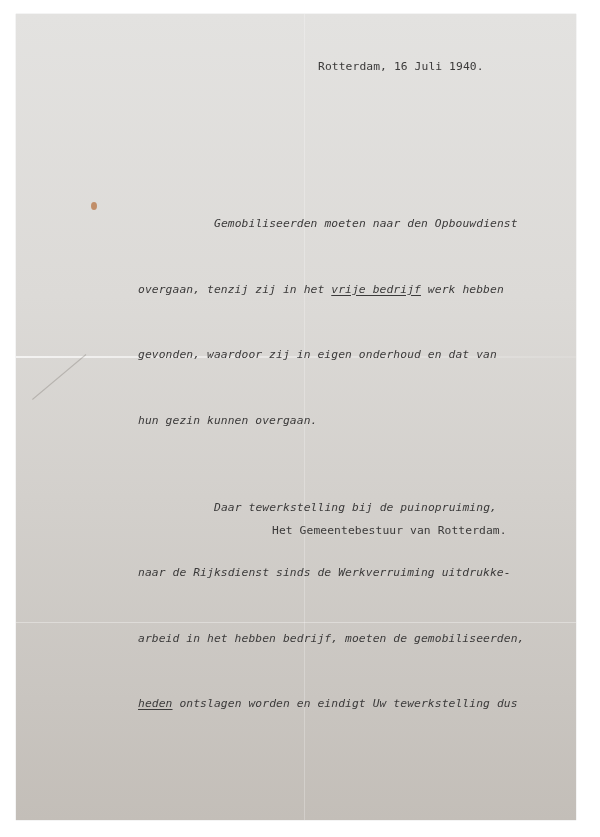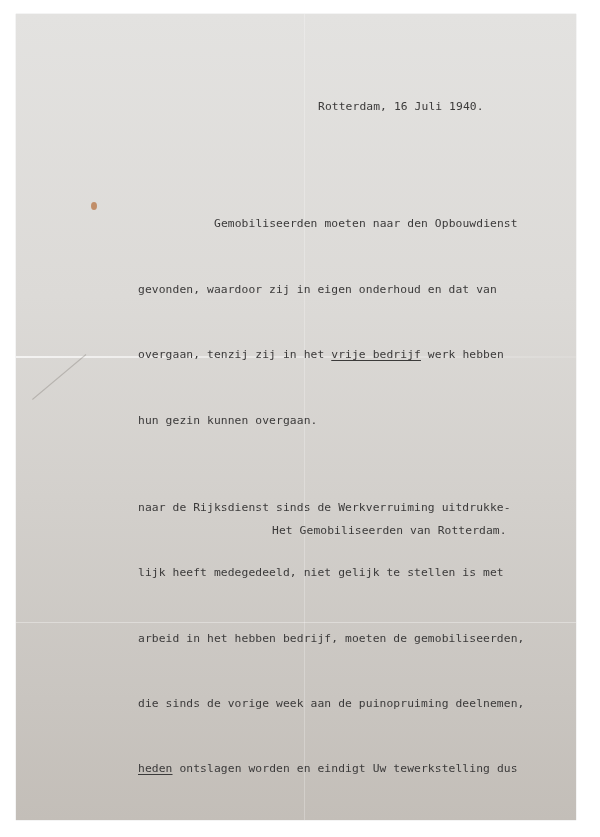--- a/index.html
+++ b/index.html
@@ -75,30 +75,30 @@
     font-family: "DejaVu Sans Mono", "Liberation Mono", monospace;
     color: #3b3a3a;
     font-size: 11.3px;
     letter-spacing: 0.1px;
     position: absolute;
     white-space: pre;
   }
   .date-line {
     left: 318px;
     top: 60px;
-    margin-top: 40px;
   }
   .body-text {
     left: 138px;
     top: 148px;
     line-height: 21.8px;
   }
   .body-text .line {
     display: block;
     height: 21.8px;
+    font-style: italic;
   }
   .indent {
     padding-left: 76px;
   }
   .u {
     text-decoration: underline;
     text-underline-offset: 2px;
   }
   .signature {
     left: 272px;
@@ -112,29 +112,28 @@
   <div class="fold-vertical"></div>
   <div class="crease-diag"></div>
   <div class="rust-spot"></div>
 </div>
 
 <div class="typed date-line">Rotterdam, 16 Juli 1940.</div>
 
 <div class="typed body-text">
   
   <span class="line indent">Gemobiliseerden moeten naar den Opbouwdienst</span>
+  <span class="line"><span>overgaan, tenzij zij in het </span><span class="u">vrije bedrijf</span><span> werk hebben</span></span>
   <span class="line">gevonden, waardoor zij in eigen onderhoud en dat van</span>
-  <span class="line"><span>overgaan, tenzij zij in het </span><span class="u">vrije bedrijf</span><span> werk hebben</span></span>
   <span class="line">hun gezin kunnen overgaan.</span>
   
+  <span class="line indent">Daar tewerkstelling bij de puinopruiming,</span>
   <span class="line">naar de Rijksdienst sinds de Werkverruiming uitdrukke-</span>
-  <span class="line">lijk heeft medegedeeld, niet gelijk te stellen is met</span>
   <span class="line">arbeid in het hebben bedrijf, moeten de gemobiliseerden,</span>
-  <span class="line">die sinds de vorige week aan de puinopruiming deelnemen,</span>
   <span class="line"><span class="u">heden</span><span> ontslagen worden en eindigt Uw tewerkstelling dus</span></span>
   
   
   
   
   
 </div>
 
-<div class="typed signature">Het Gemobiliseerden van Rotterdam.</div>
+<div class="typed signature">Het Gemeentebestuur van Rotterdam.</div>
 
 </body></html>

